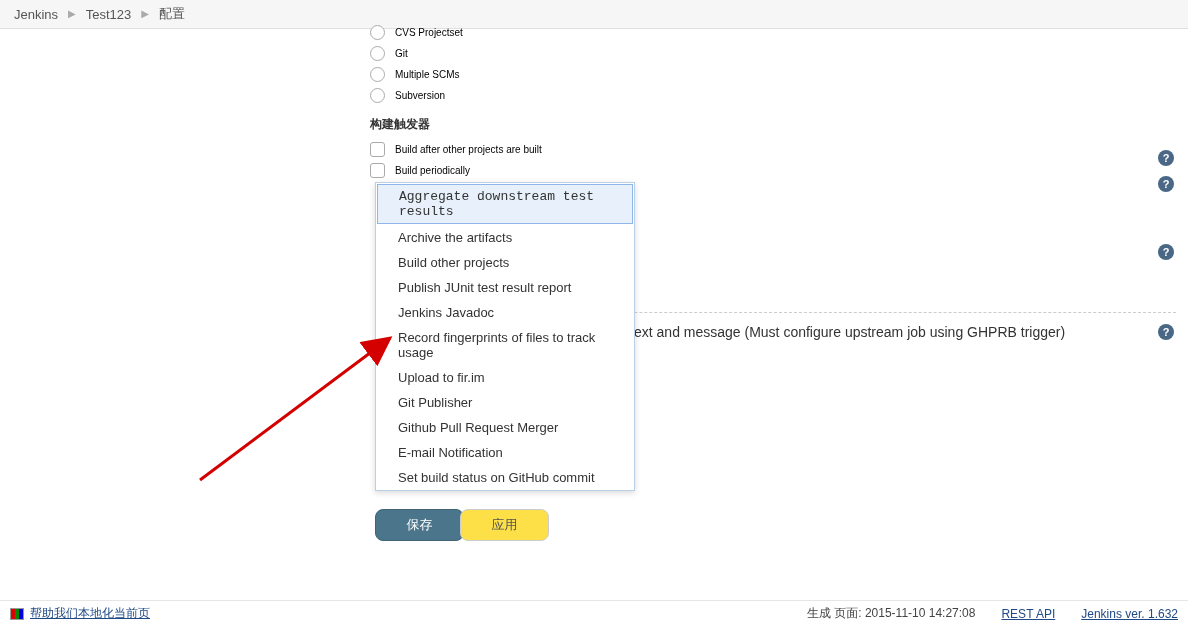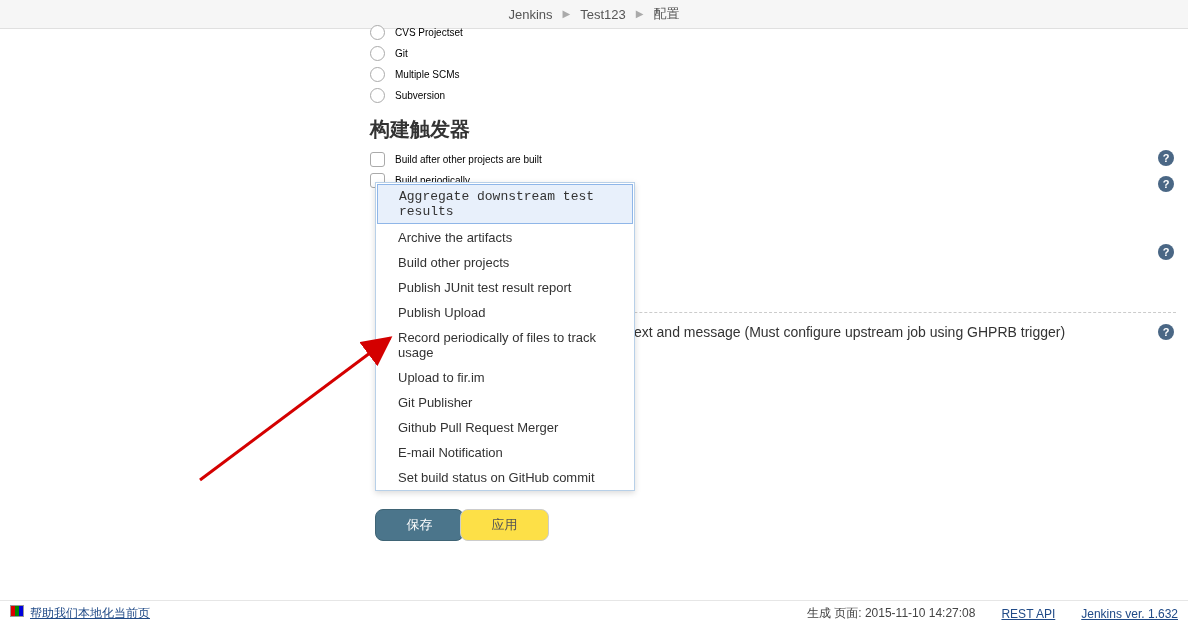--- a/index.html
+++ b/index.html
@@ -15,21 +15,20 @@
   }
   .breadcrumbs {
     background: #f6f6f6;
     border-bottom: 1px solid #e0e0e0;
     padding: 5px 14px;
     display: flex;
     align-items: center;
     gap: 10px;
     color: #555;
     font-size: 13px;
-    justify-content: center;
   }
   .breadcrumbs a { color: #555; text-decoration: none; }
   .breadcrumbs .sep {
     font-size: 10px; color: #aaa;
     display:inline-block; transform: translateY(-1px);
   }
   .main {
     position: absolute;
     top: 22px;
     left: 370px;
@@ -46,21 +45,21 @@
   .radiodot, .checkbox {
     width: 15px; height: 15px;
     border: 1px solid #aaa;
     background: #fff;
     flex-shrink: 0;
   }
   .radiodot { border-radius: 50%; }
   .checkbox { border-radius: 3px; }
   .section-title {
     font-weight: bold;
-    font-size: 20px;
+    font-size: 12px;
     color: #333;
     margin: 10px 0 6px 0;
   }
   .help-icon {
     width: 16px; height: 16px; border-radius: 50%;
     background: #4a6785;
     color: #fff;
     font-size: 11px; font-weight: bold;
     display: flex; align-items: center; justify-content: center;
     position: absolute;
@@ -141,21 +140,21 @@
     bottom: 6px;
     left: 0; right: 0;
     display: flex;
     justify-content: space-between;
     align-items: center;
     padding: 4px 10px;
     font-size: 12px;
     color: #444;
     border-top: 1px solid #e6e6e6;
   }
-  .footer .left { display: flex; gap: 6px; }
+  .footer .left { display: flex; align-items: center; gap: 6px; }
   .footer .flag {
     width: 14px; height: 12px;
     background: linear-gradient(90deg,#d00 33%, #080 33% 66%, #00d 66%);
     border: 1px solid #999;
   }
   .footer a { color: #204a87; text-decoration: underline; }
   .footer .right { display: flex; align-items: center; gap: 26px; }
   .arrow {
     position: absolute;
     z-index: 20; pointer-events: none;
@@ -213,22 +212,22 @@
 <div class="help-icon help1">?</div>
 <div class="help-icon help2">?</div>
 <div class="help-icon help3">?</div>
 <div class="help-icon help4">?</div>
 
 <div class="dropdown">
   <div class="dropdown-item hl">Aggregate downstream test results</div>
   <div class="dropdown-item">Archive the artifacts</div>
   <div class="dropdown-item">Build other projects</div>
   <div class="dropdown-item">Publish JUnit test result report</div>
-  <div class="dropdown-item">Publish Upload</div>
-  <div class="dropdown-item">Record periodically of files to track usage</div>
+  <div class="dropdown-item">Jenkins Javadoc</div>
+  <div class="dropdown-item">Record fingerprints of files to track usage</div>
   <div class="dropdown-item">Upload to fir.im</div>
   <div class="dropdown-item">Git Publisher</div>
   <div class="dropdown-item">Github Pull Request Merger</div>
   <div class="dropdown-item">E-mail Notification</div>
   <div class="dropdown-item">Set build status on GitHub commit</div>
 </div>
 
 <div class="add-step-btn">
   <span>增加构建后操作步骤</span>
   <span class="caret-down"></span>

